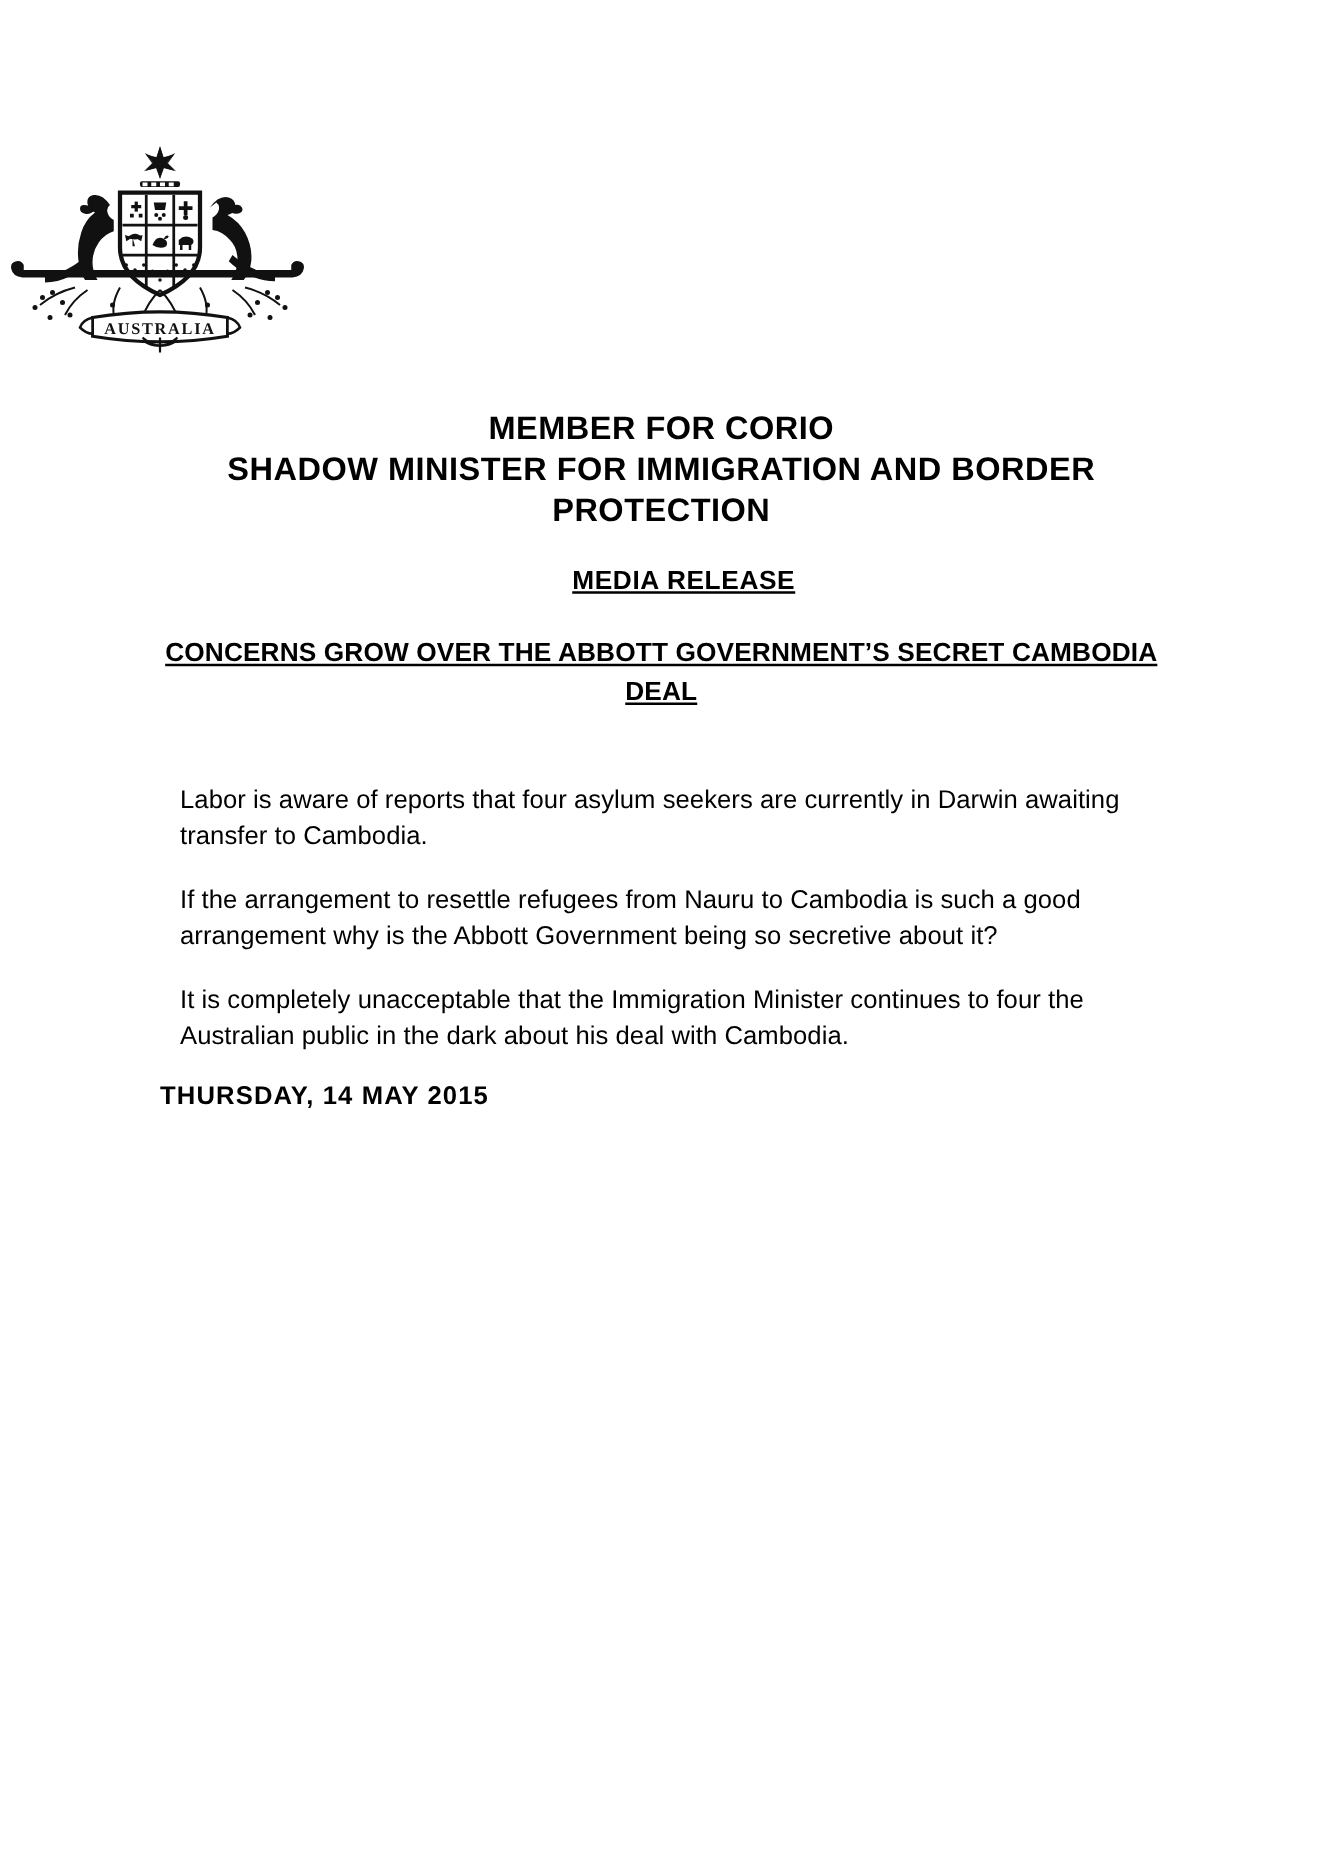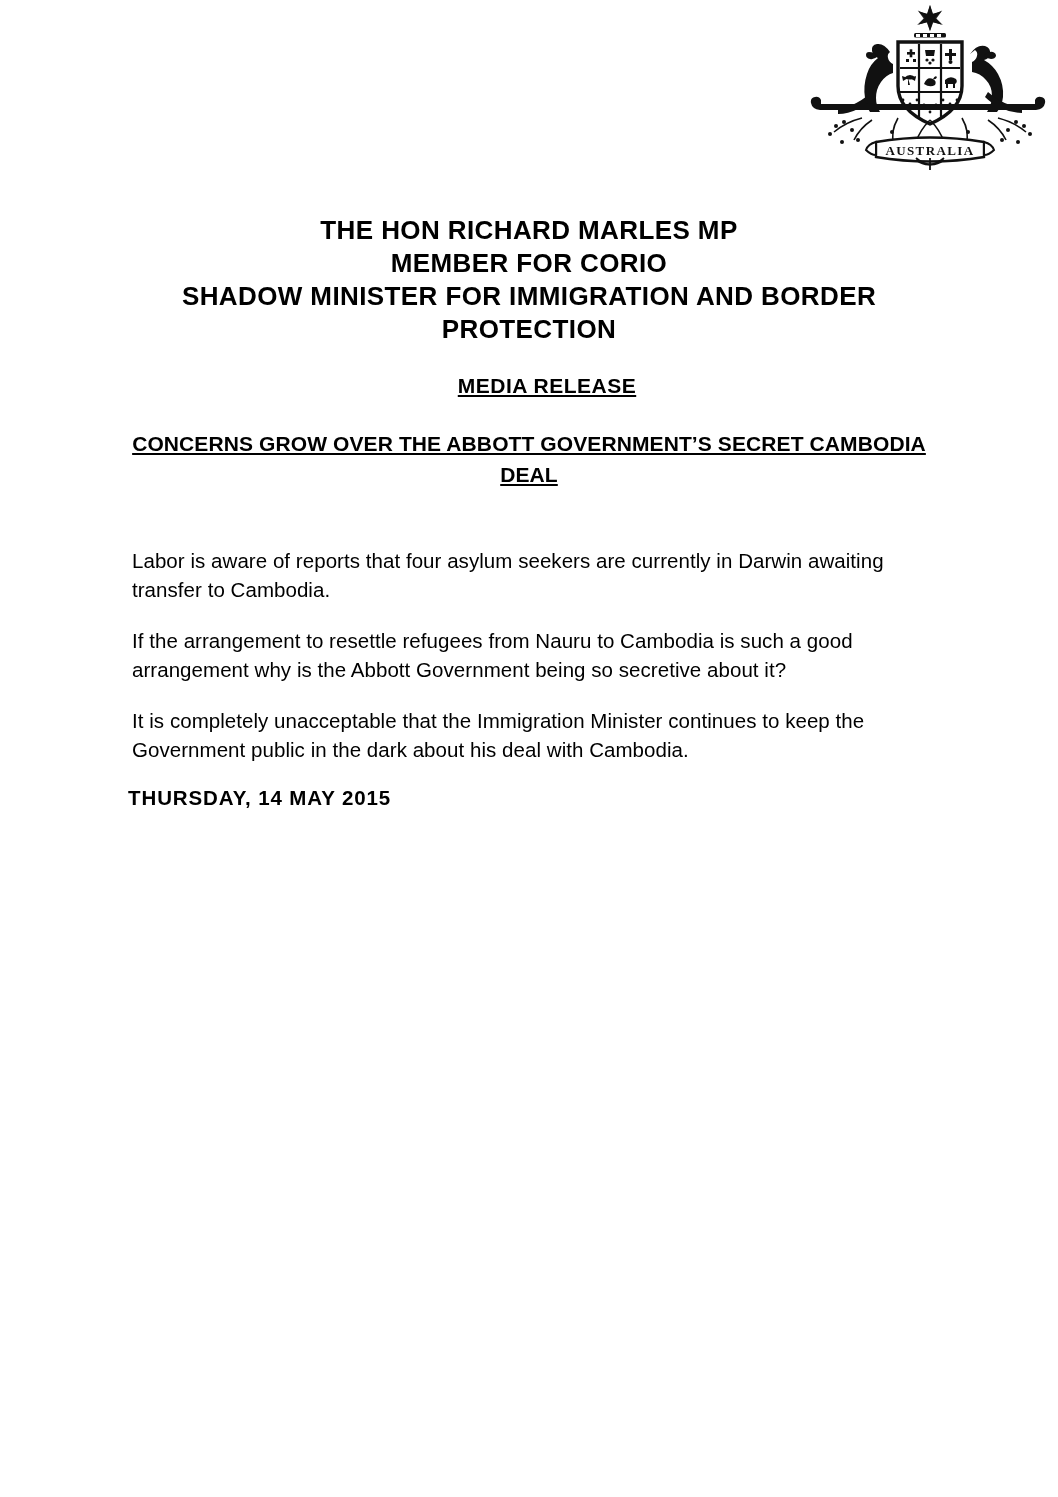--- a/index.html
+++ b/index.html
@@ -21,21 +21,22 @@
     height: 1497px;
     background: #ffffff;
     box-sizing: border-box;
     overflow: hidden;
   }
 
   
   .crest-wrap {
     width: 100%;
     display: flex;
-    justify-content: flex-end;
+    justify-content: flex-start;
+    padding-top: 112px;
   }
   .crest {
     width: 256px;
     height: 172px;
     display: block;
   }
 
   
   .titles {
     margin-top: 42px;
@@ -76,21 +77,21 @@
   }
 
   
   .body-block {
     margin-top: 56px;
     padding: 0 128px 0 128px;
   }
   .para {
     font-size: 20.5px;
     line-height: 29px;
-    margin: 0 0 22px 4px;
+    margin: 0 0 22px 16px;
     letter-spacing: 0.05px;
   }
   .date-line {
     font-size: 20.5px;
     font-weight: bold;
     letter-spacing: 0.9px;
     margin: 8px 0 0 0;
   }
 </style>
 </head>
@@ -224,31 +225,30 @@
         <g stroke="#111111" stroke-width="1.8" fill="none">
           <path d="M114,160 q14,10 28,-2"></path>
           <path d="M142,160 q-14,10 -28,-2"></path>
           <path d="M128,158 l0,12"></path>
         </g>
       </g>
     </svg>
   </div>
 
   <div class="titles">
-    <div class="title-line">THE HON RICHARD MARLES MP</div>
     <div class="title-line">MEMBER FOR CORIO</div>
     <div class="title-line">SHADOW MINISTER FOR IMMIGRATION AND BORDER PROTECTION</div>
   </div>
 
   <div class="media-release">MEDIA RELEASE</div>
 
   <div class="subject">
     <span class="subject-inner">CONCERNS GROW OVER THE ABBOTT GOVERNMENT’S SECRET CAMBODIA DEAL</span>
   </div>
 
   <div class="body-block">
     <p class="para">Labor is aware of reports that four asylum seekers are currently in Darwin awaiting transfer to Cambodia.</p>
     <p class="para">If the arrangement to resettle refugees from Nauru to Cambodia is such a good arrangement why is the Abbott Government being so secretive about it?</p>
-    <p class="para">It is completely unacceptable that the Immigration Minister continues to keep the Government public in the dark about his deal with Cambodia.</p>
+    <p class="para">It is completely unacceptable that the Immigration Minister continues to four the Australian public in the dark about his deal with Cambodia.</p>
     <p class="date-line">THURSDAY, 14 MAY 2015</p>
   </div>
 
 </div>
 
 </body></html>

